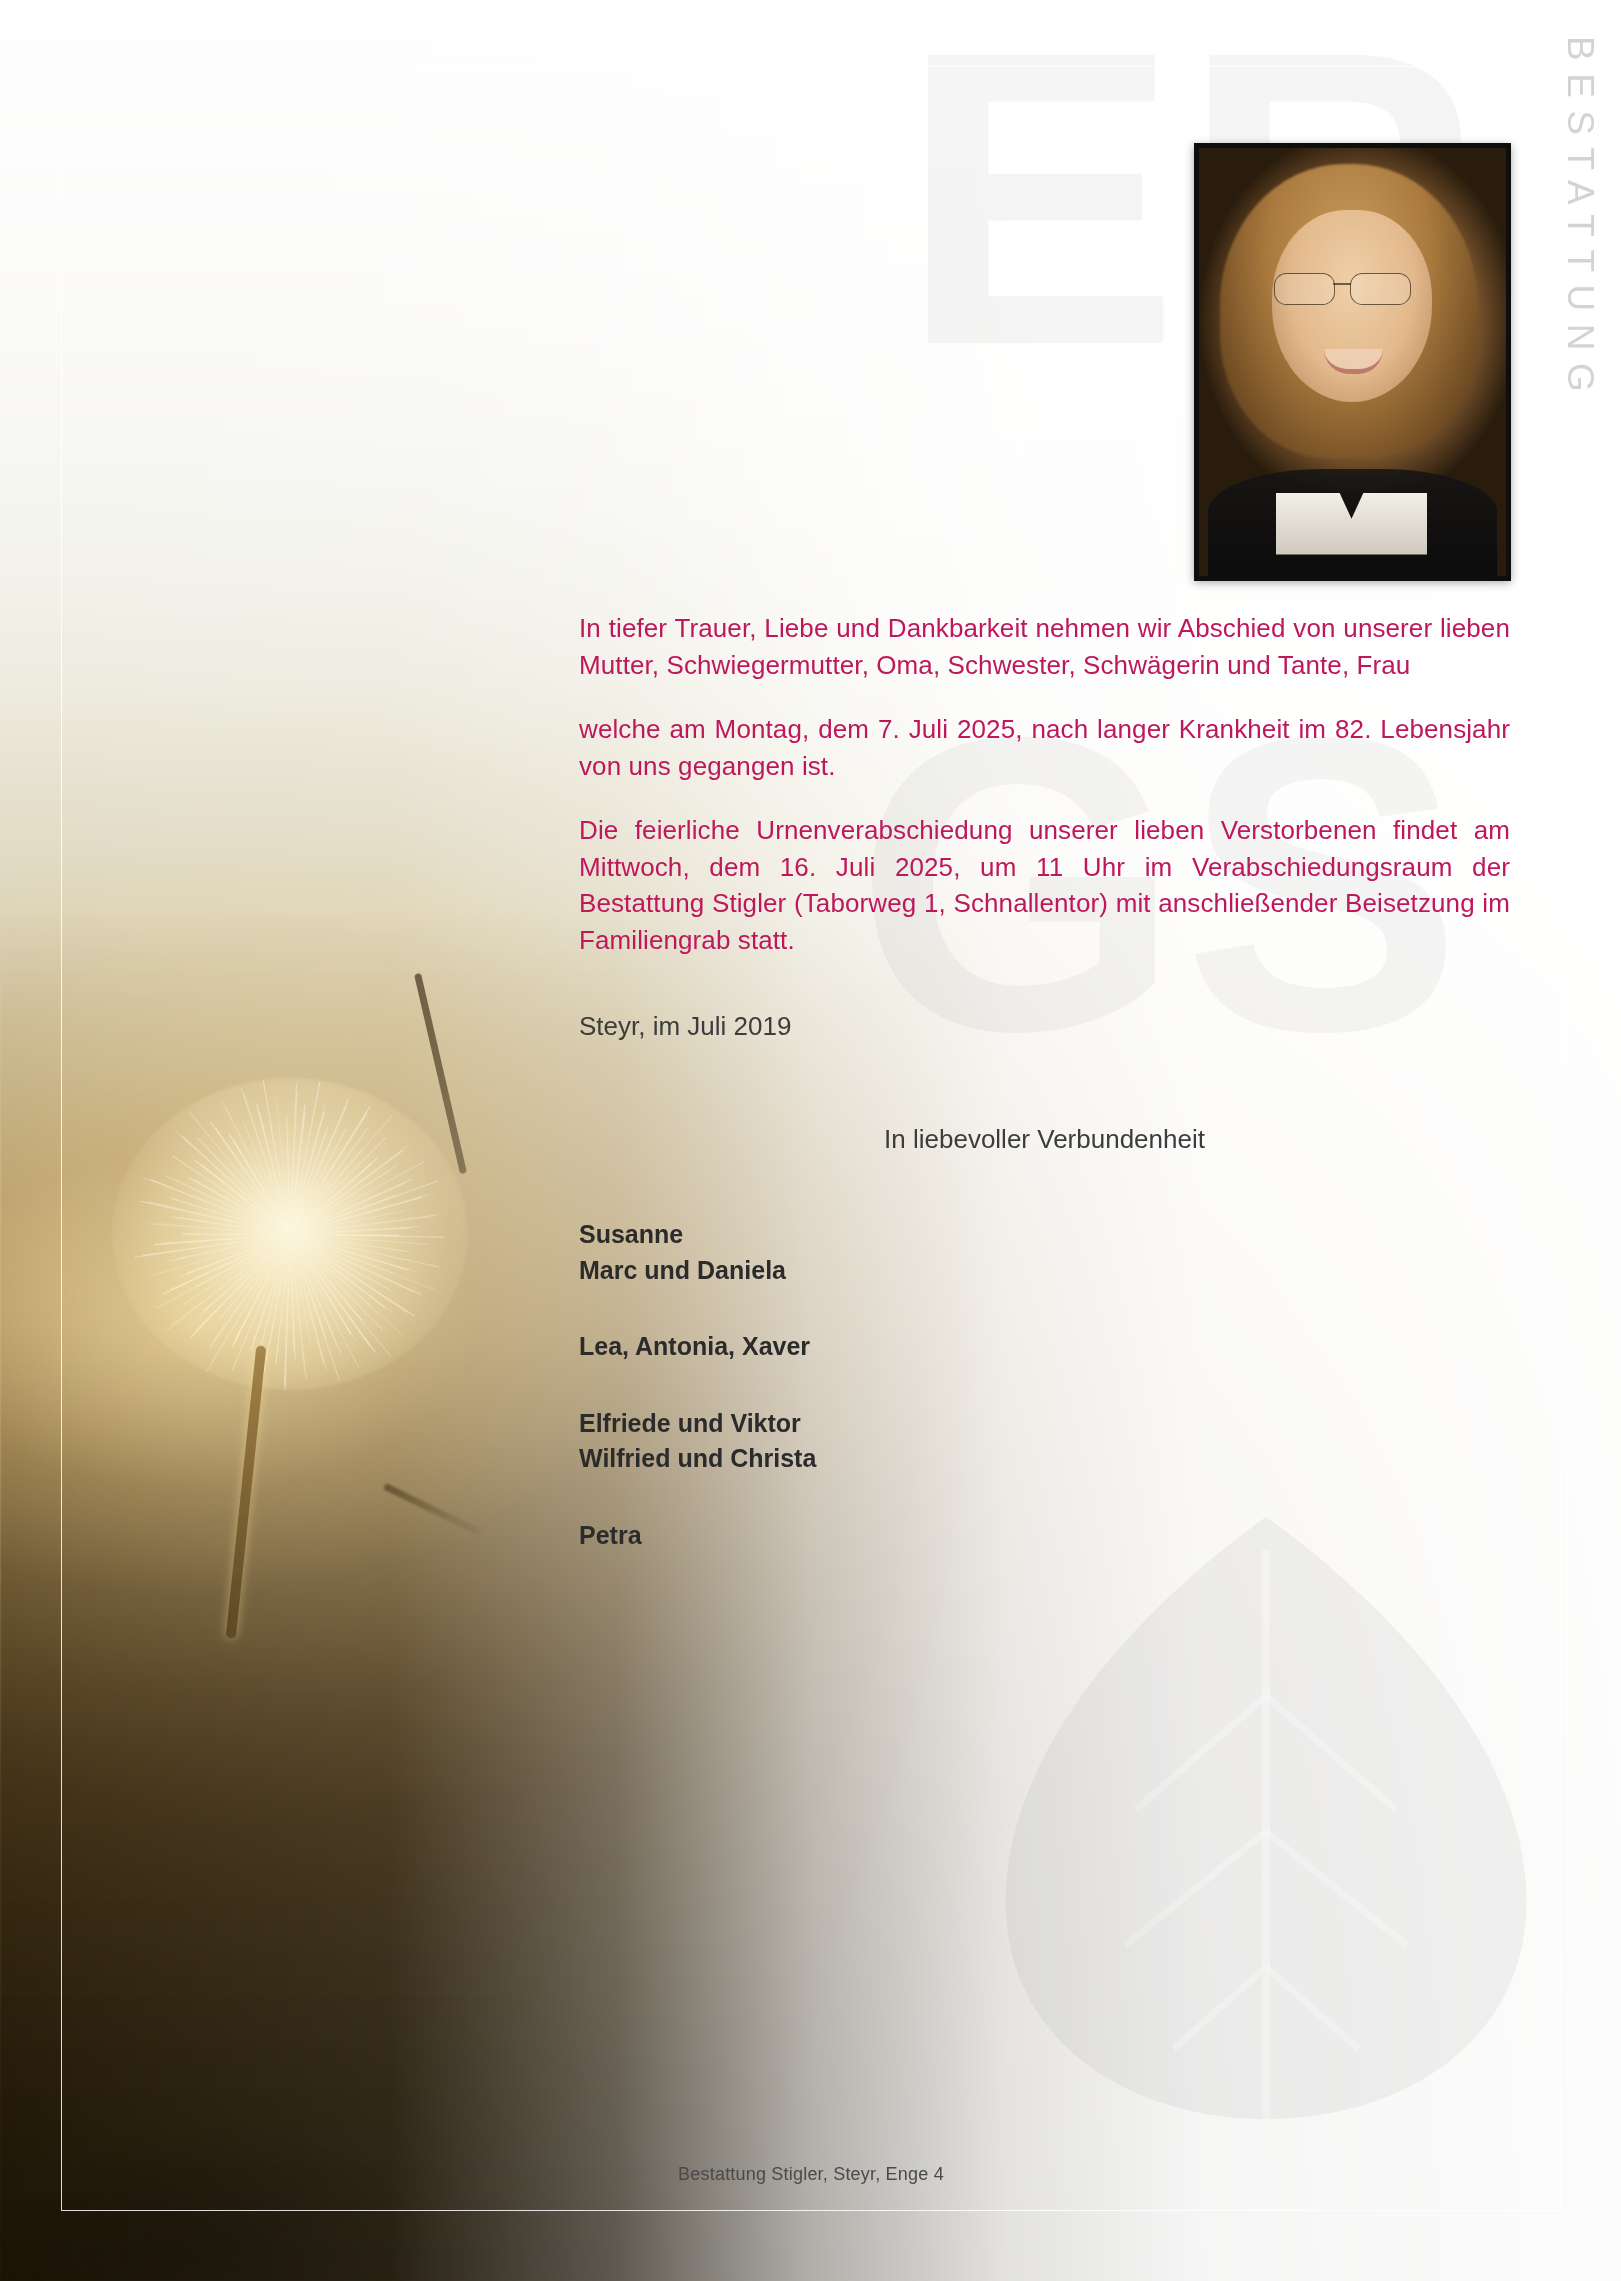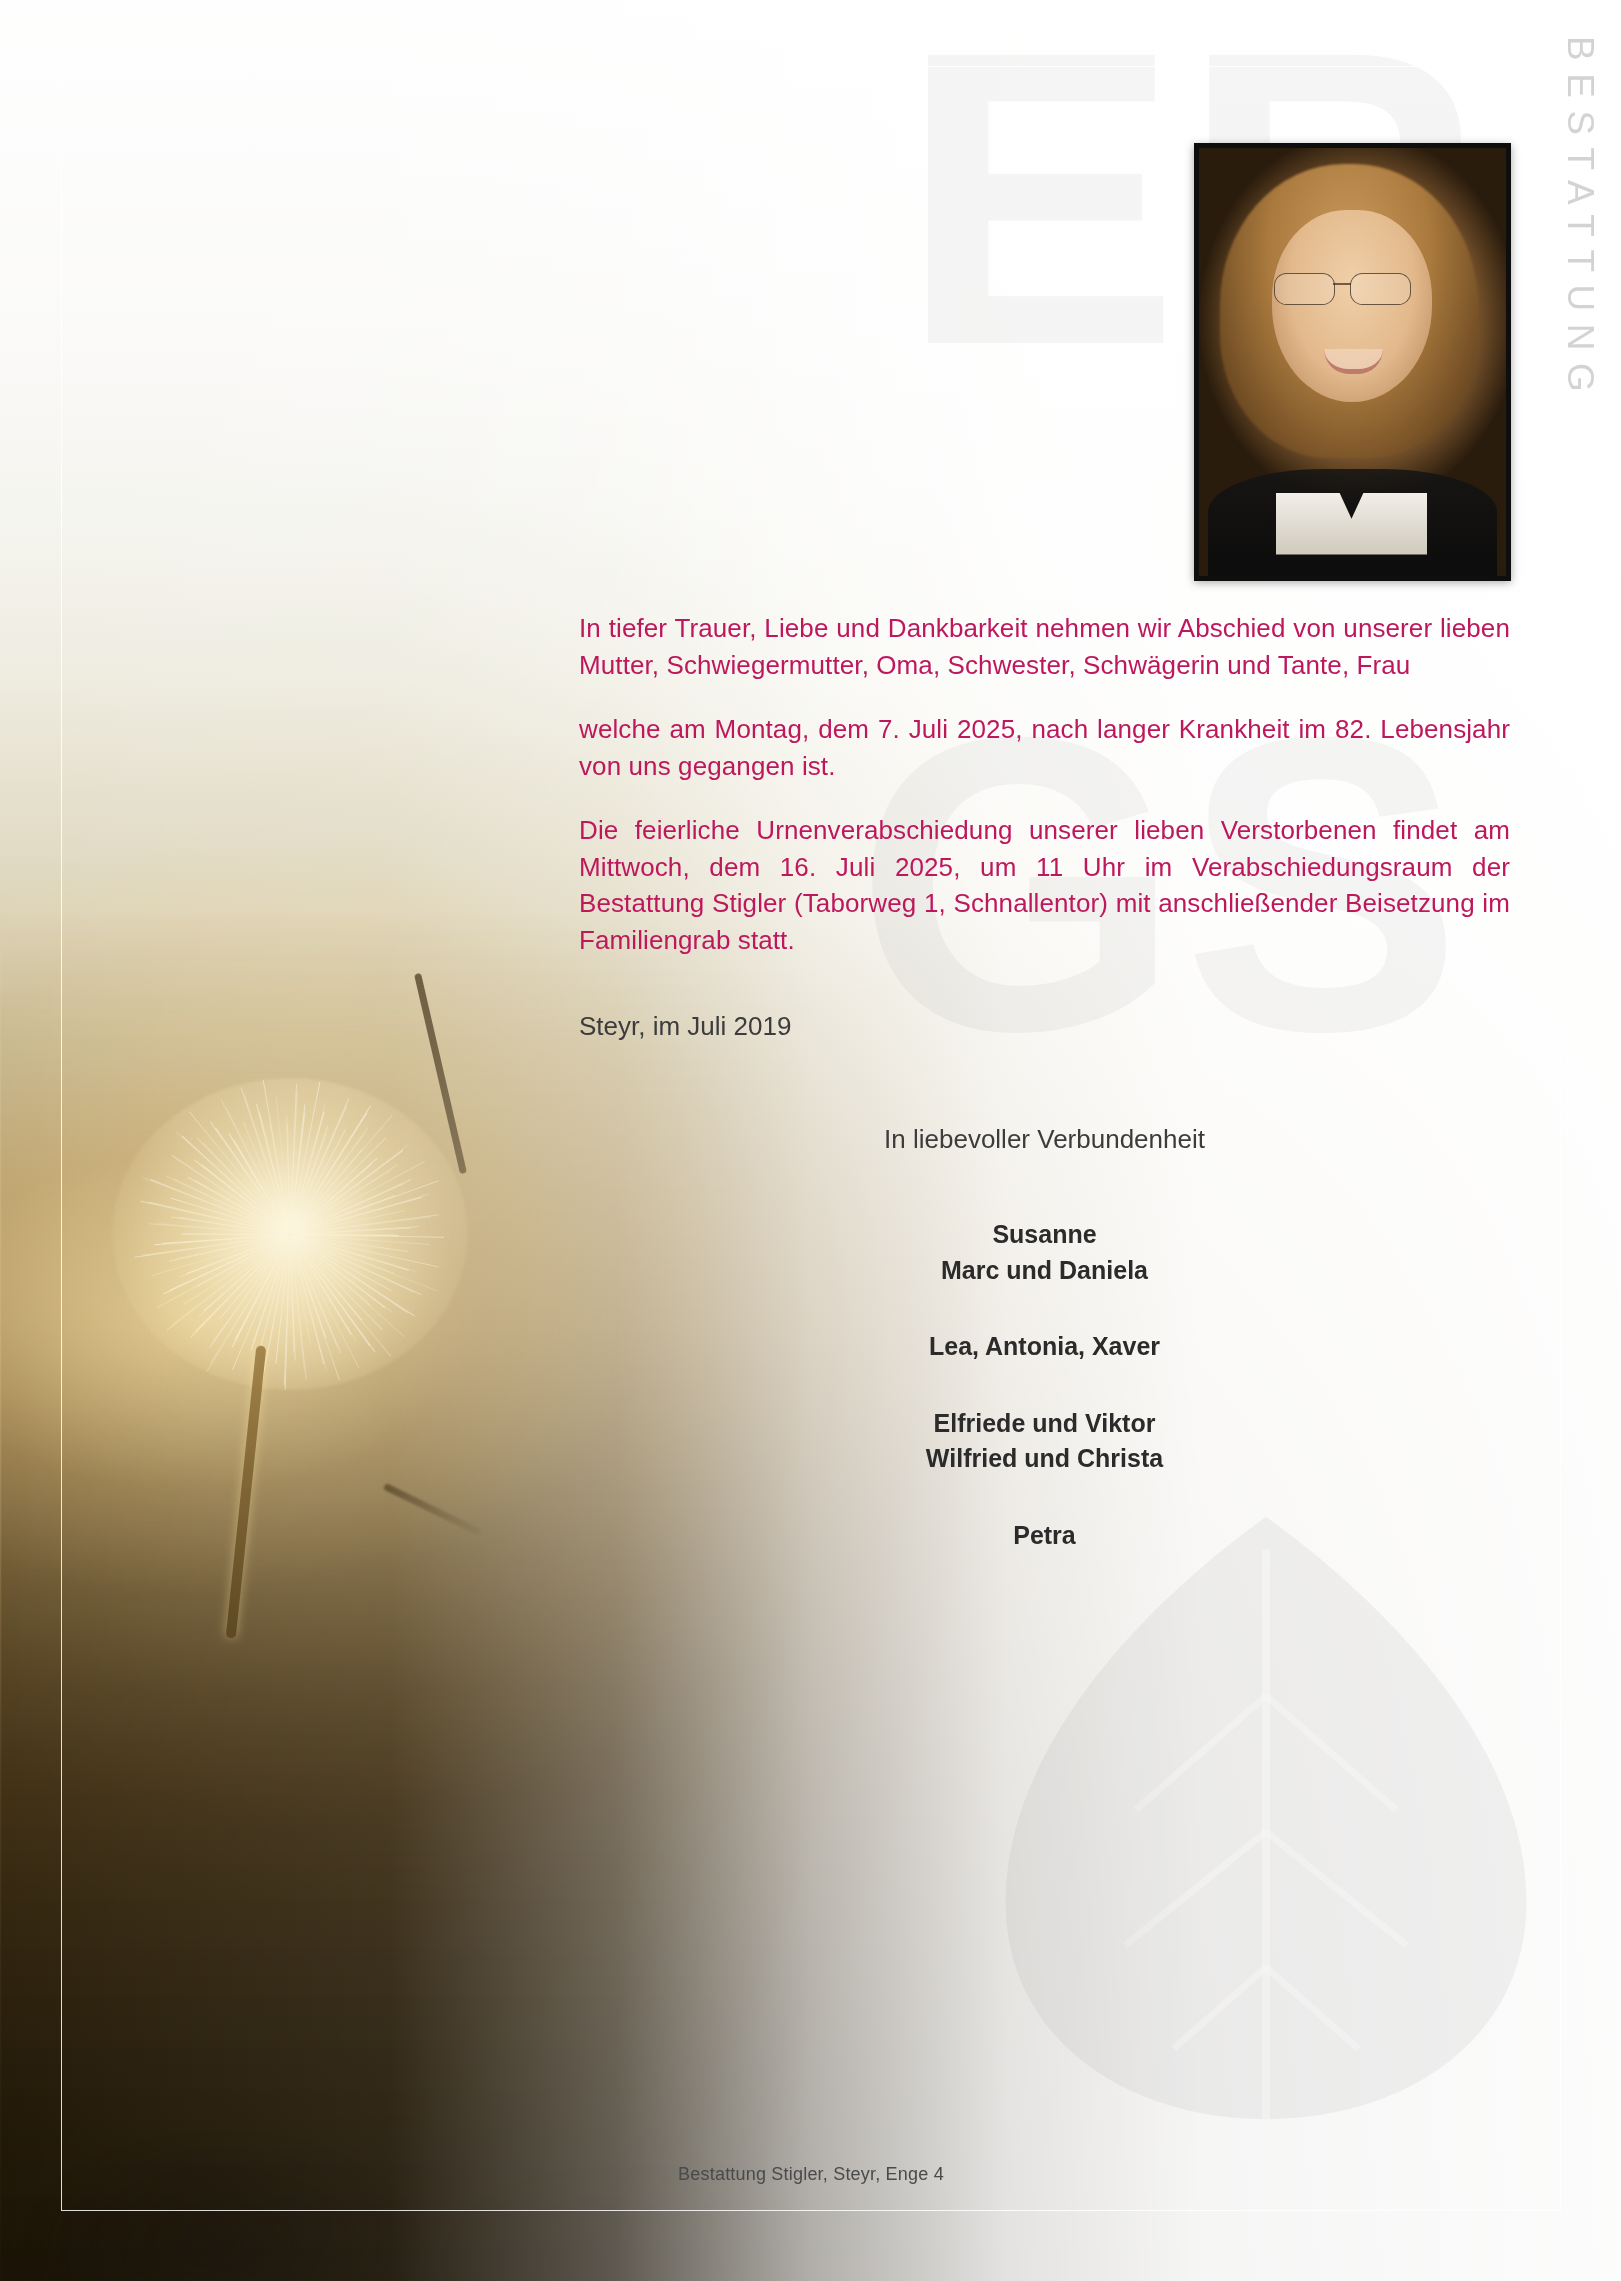--- a/index.html
+++ b/index.html
@@ -321,21 +321,20 @@
   .closing {
     text-align: center;
     margin-top: 82px;
   }
   .closing-line {
     font-size: 26px;
     color: #3c3c3c;
     margin: 0;
   }
   .family {
-    text-align: center;
     margin-top: 62px;
   }
   .fam-group {
     margin-bottom: 41px;
   }
   .fam-group:last-child { margin-bottom: 0; }
   .fam-name {
     font-size: 25px;
     font-weight: 700;
     color: #2b2b2b;

